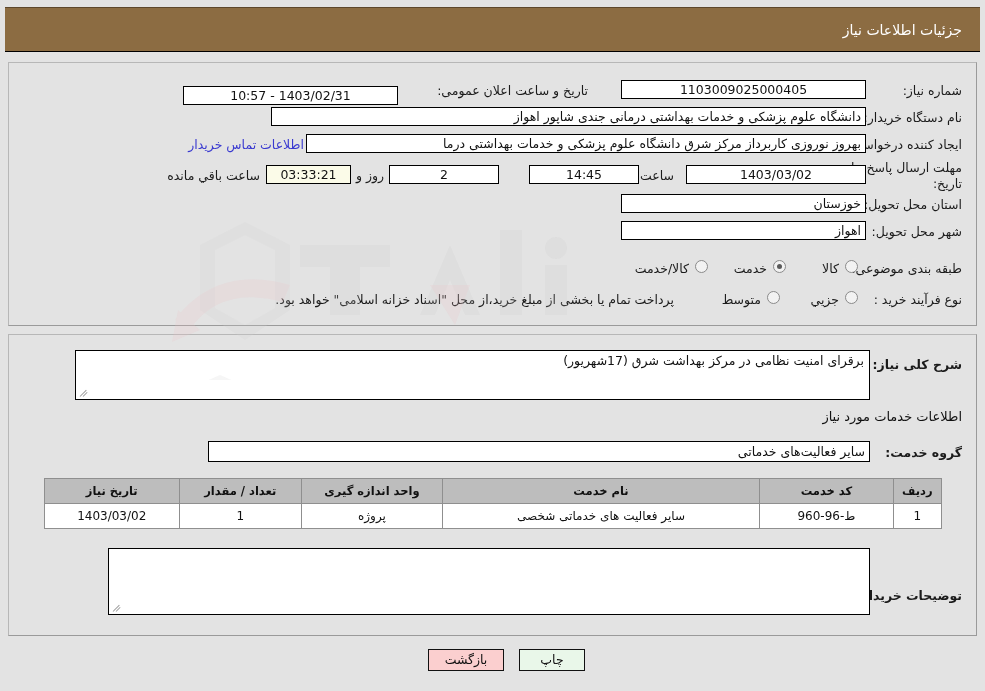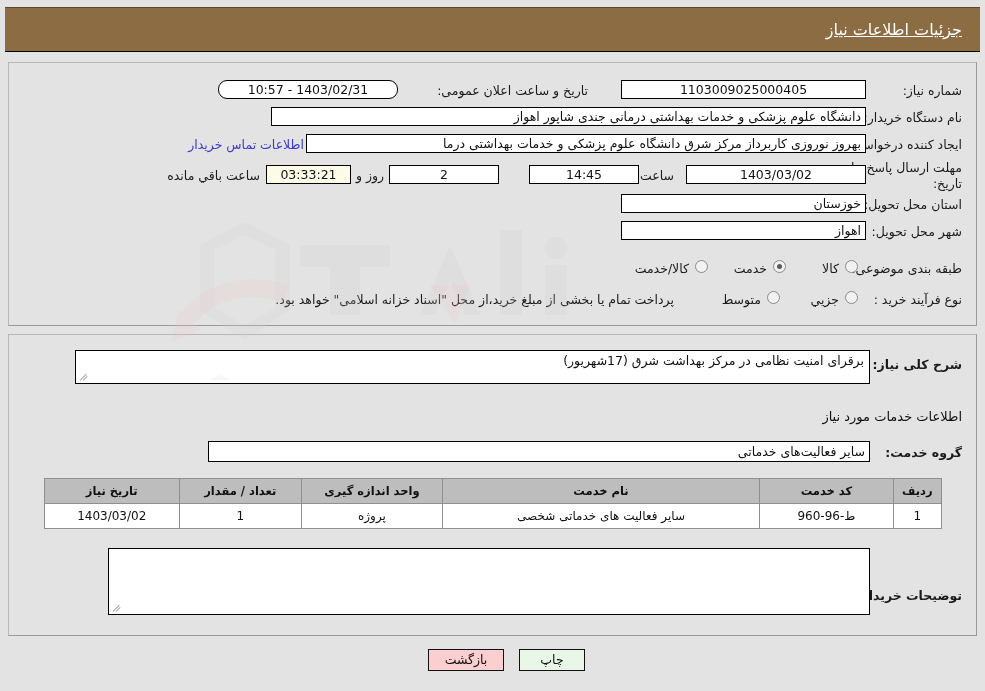--- a/index.html
+++ b/index.html
@@ -35,23 +35,22 @@
     width: 975px; height: 45px;
     background: #8c6c42;
     border-top: 1px solid #5d472b;
     border-bottom: 1px solid #000;
     box-sizing: border-box;
     color: #ffffff;
     display: flex;
     align-items: center;
     justify-content: flex-start;
     padding-right: 18px;
-    font-size: 16px;
+    font-size: 14px;
     letter-spacing: .2px;
-    text-decoration: underline;
   }
 
   
   .panel {
     position: absolute;
     box-sizing: border-box;
     background: #e3e3e3;
     border: 1px solid #9a9a9a;
     border-top-color: #b7b7b7;
     border-left-color: #b7b7b7;
@@ -235,21 +234,21 @@
   <div class="titlebar">
     <span>جزئیات اطلاعات نیاز</span>
   </div>
 
   <div class="panel" id="panel-top">
 
     <div class="lbl" style="right:14px; top:20px;margin-left:27px;">شماره نیاز:</div>
     <div class="fld c" style="right:110px; top:17px; width:245px;">1103009025000405</div>
 
     <div class="lbl" style="right:388px; top:20px;">تاریخ و ساعت اعلان عمومی:</div>
-    <div class="fld c" style="right:578px; top:17px; width:180px;border-radius:9px;">1403/02/31 - 10:57</div>
+    <div class="fld c" style="right:578px; top:23px; width:215px;">1403/02/31 - 10:57</div>
 
     <div class="lbl" style="right:14px; top:47px;">نام دستگاه خریدار:</div>
     <div class="fld r" style="right:110px; top:44px; width:595px;">دانشگاه علوم پزشکی و خدمات بهداشتی درمانی جندی شاپور اهواز</div>
 
     <div class="lbl" style="right:14px; top:74px;">ایجاد کننده درخواست:</div>
     <div class="fld r" style="right:110px; top:71px; width:560px;">بهروز نوروزی کاربرداز مرکز شرق دانشگاه علوم پزشکی و خدمات بهداشتی درما</div>
     <div class="link" style="right:672px; top:74px;">اطلاعات تماس خریدار</div>
 
     <div class="lbl" style="right:14px; top:97px;">مهلت ارسال پاسخ: تا</div>
     <div class="lbl" style="right:14px; top:113px;">تاریخ:</div>
@@ -285,21 +284,21 @@
 
     <div class="radio" id="radio-proc-1" style="right:196px; top:228px;"></div>
     <div class="lbl" style="right:215px; top:229px;">متوسط</div>
 
     <div class="lbl" style="right:302px; top:229px;">پرداخت تمام یا بخشی از مبلغ خرید،از محل "اسناد خزانه اسلامی" خواهد بود.</div>
   </div>
 
   <div class="panel" id="panel-bottom">
 
     <div class="lbl b" style="right:14px; top:22px;">شرح کلی نیاز:</div>
-    <div class="tbox" style="right:106px; top:15px; width:795px; height:34px;">
+    <div class="tbox" style="right:106px; top:15px; width:795px; height:50px;">
       <span>برقرای امنیت نظامی در مرکز بهداشت شرق (17شهریور)</span>
       <span class="resizer">
           <i></i>
           <i></i>
         </span>
     </div>
 
     <div class="heading" style="right:14px; top:74px;">اطلاعات خدمات مورد نیاز</div>
 
     <div class="lbl b" style="right:14px; top:110px;">گروه خدمت:</div>

